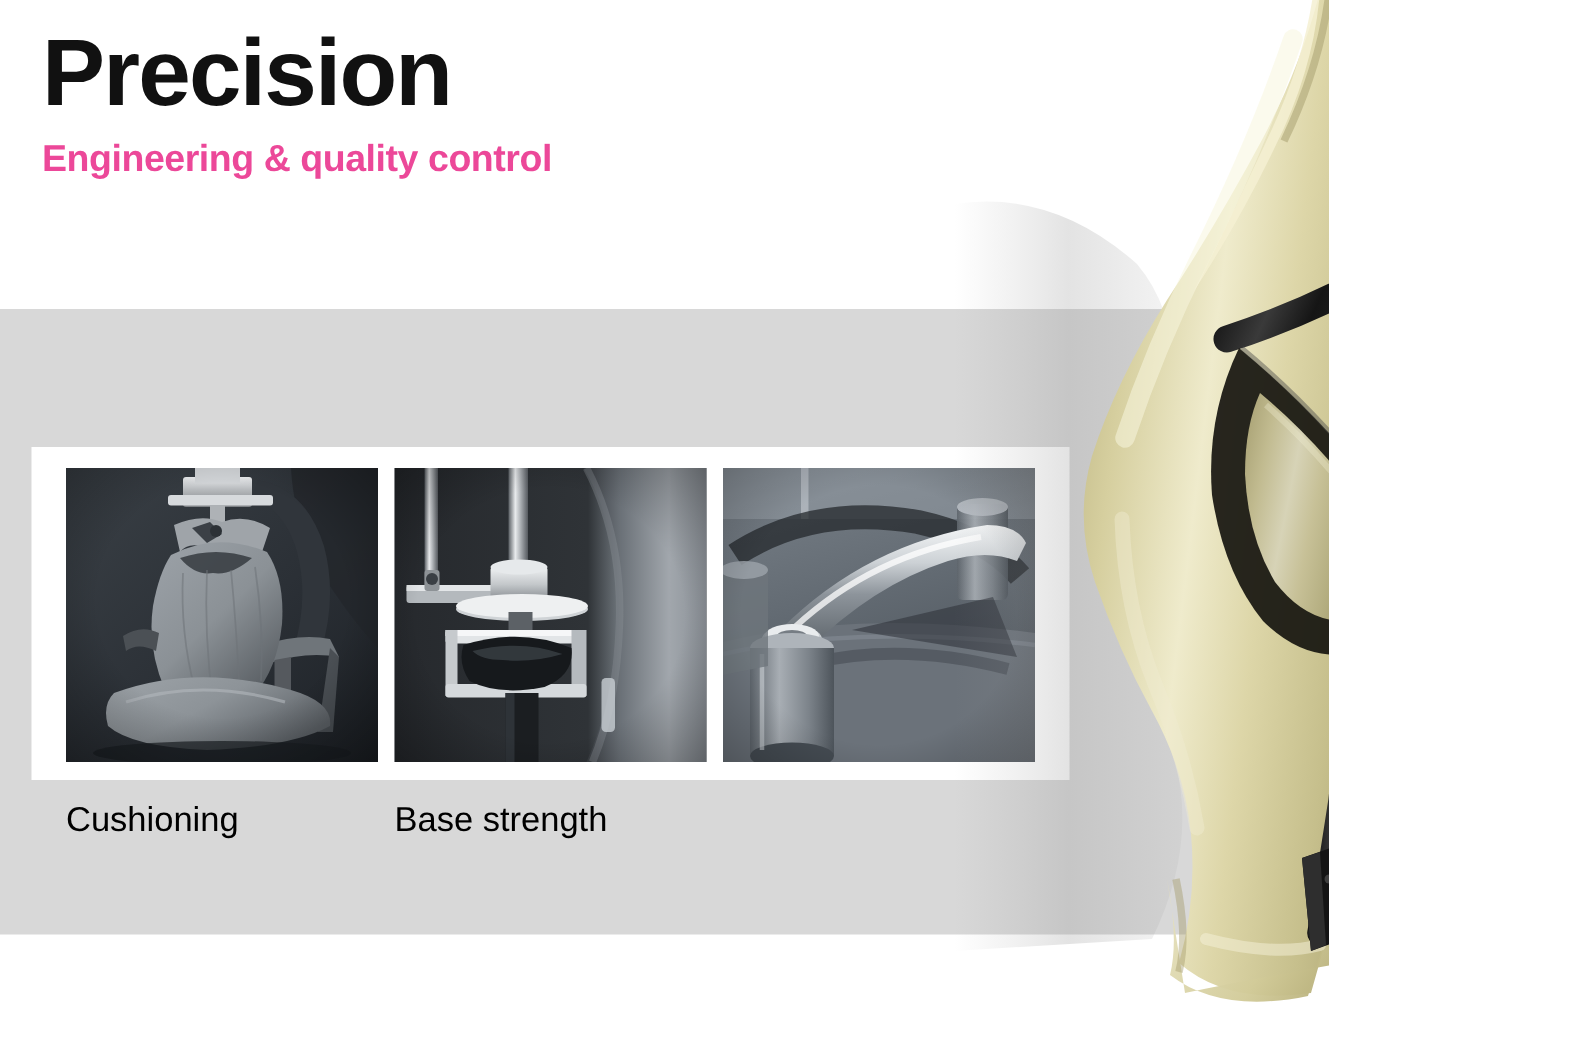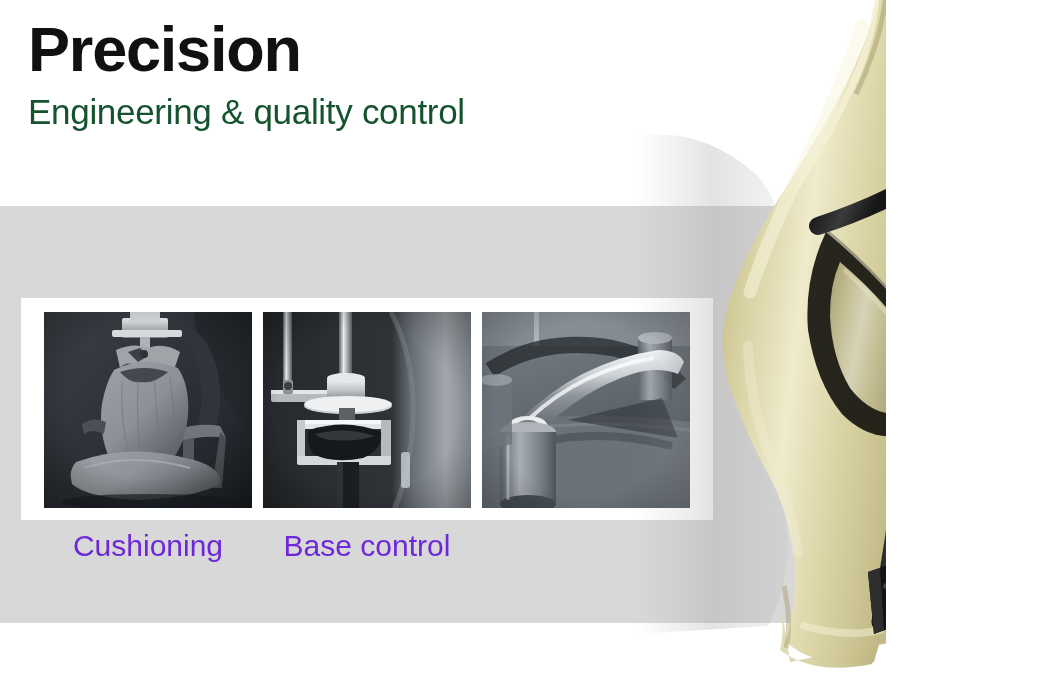--- a/index.html
+++ b/index.html
@@ -40,25 +40,25 @@
   .title {
     font-size: 63px;
     font-weight: bold;
     line-height: 1.0;
     letter-spacing: -1.2px;
     color: #111111;
     margin: 0;
     white-space: nowrap;
   }
   .subtitle {
-    font-size: 35px;
-    font-weight: normal;
+    font-size: 25px;
+    font-weight: bold;
     line-height: 1.1;
     letter-spacing: -0.3px;
-    color: #14532d;
+    color: #ec4899;
     margin: 12px 0 0 0;
     white-space: nowrap;
   }
 
   
   .card {
     position: absolute;
     left: 21px;
     top: 298px;
     width: 692px;
@@ -94,23 +94,23 @@
     left: 44px;
     top: 526px;
     width: 644px;
     height: 40px;
     display: flex;
     gap: 11px;
   }
   .caption {
     width: 208px;
     flex: 0 0 auto;
-    text-align: center;
-    font-size: 30px;
-    color: #6d28d9;
+    text-align: left;
+    font-size: 23px;
+    color: #000000;
     line-height: 40px;
     white-space: nowrap;
   }
 
   
   .product {
     position: absolute;
     left: 618px;
     top: -14px;
     width: 440px;
@@ -319,21 +319,21 @@
         <path d="M0 68 L30 66 L30 132 L0 138 Z" fill="#6e757c" opacity="0.8"></path>
         <ellipse cx="14" cy="68" rx="16" ry="6" fill="#9aa1a8" opacity="0.85"></ellipse>
         <rect x="0" y="0" width="208" height="196" fill="url(#vig3)"></rect>
       </svg>
     </div>
 
   </div>
 
   <div class="captions">
     <div class="caption">Cushioning</div>
-    <div class="caption">Base control</div>
+    <div class="caption">Base strength</div>
   </div>
 
   <div class="product">
     <svg viewBox="0 0 440 700" preserveAspectRatio="none">
       <defs>
         <linearGradient id="shellMain" x1="0.05" y1="0" x2="0.95" y2="0.3">
           <stop offset="0" stop-color="#bdb583"></stop>
           <stop offset="0.18" stop-color="#d6cf9f"></stop>
           <stop offset="0.42" stop-color="#efebcc"></stop>
           <stop offset="0.62" stop-color="#ddd6a8"></stop>

